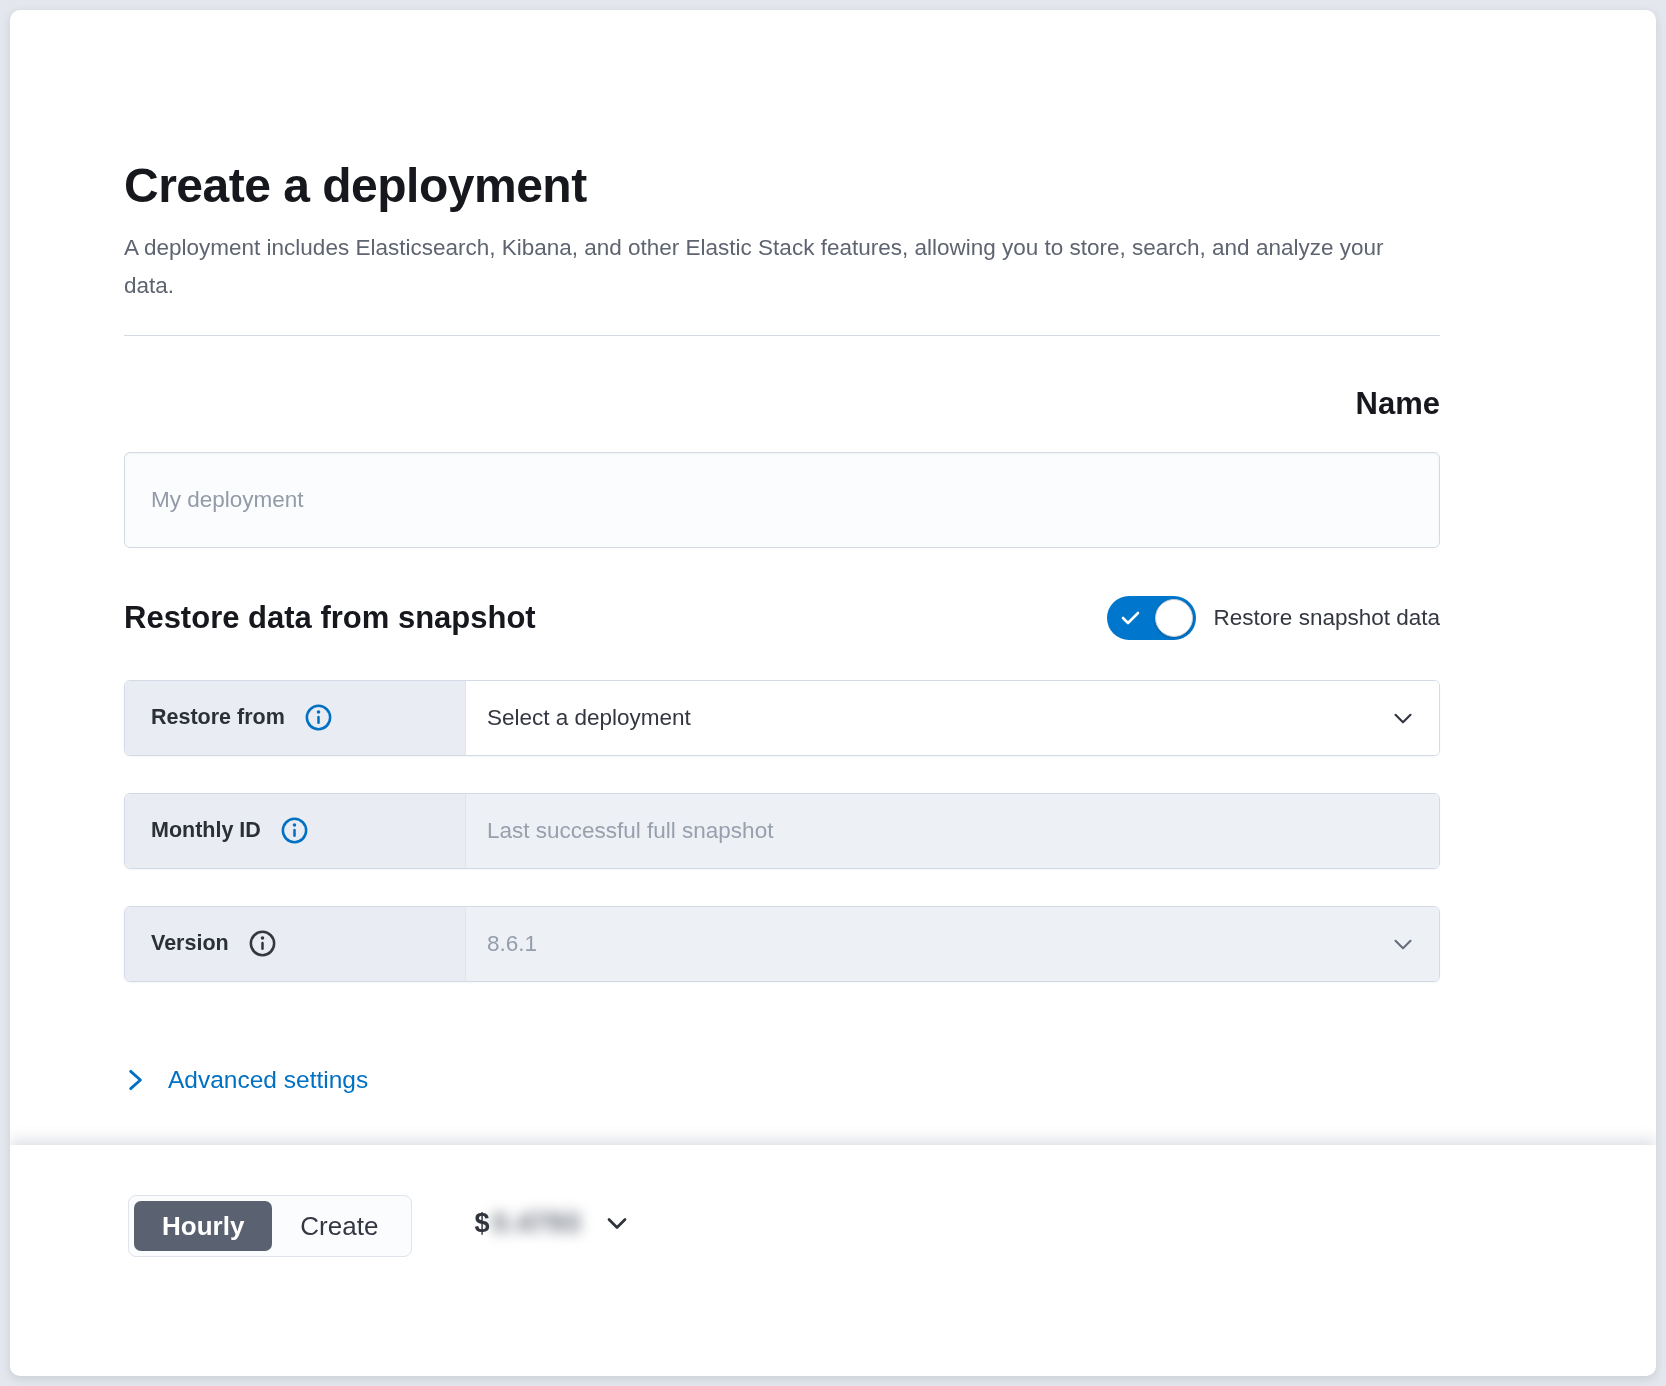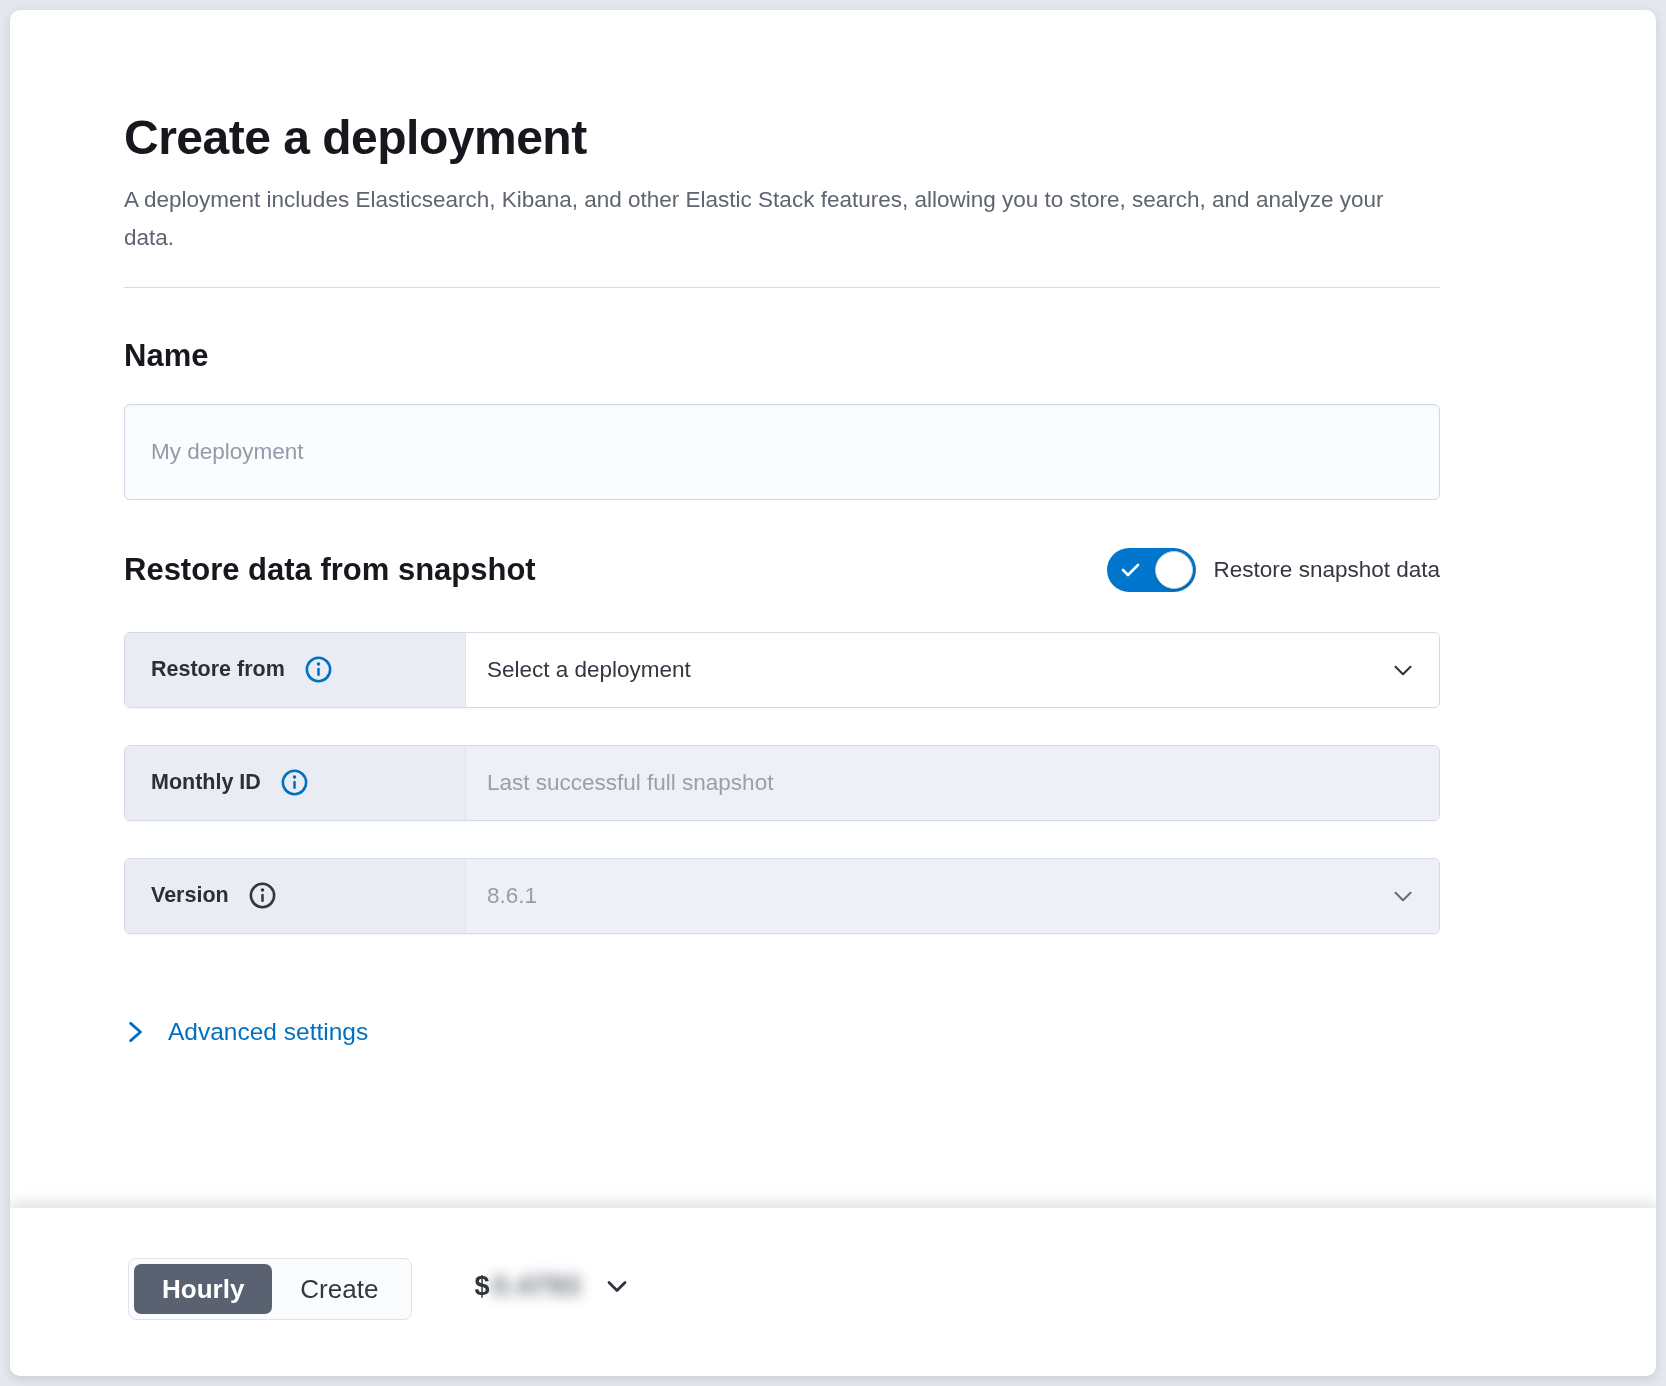--- a/index.html
+++ b/index.html
@@ -8,34 +8,34 @@
     background:#e4e7ed;
     font-family:"Liberation Sans", sans-serif;
     color:#1a1c21;
   }
   .card {
     position:absolute; left:10px; top:10px; right:10px; bottom:10px;
     background:#ffffff; border-radius:10px;
     box-shadow:0 3px 10px rgba(50,60,80,0.15);
     display:flex; flex-direction:column; overflow:hidden;
   }
-  .main { flex:1; padding:0 216px 0 114px; }
+  .main { flex:1; padding:0 216px 0 114px;margin-top:48px; }
 
   .page-title {
     margin-top:100px; font-size:48px; font-weight:700; color:#16181d;
     letter-spacing:-0.5px;
   }
   .page-subtitle {
     margin-top:16px; font-size:22.5px; line-height:1.68; color:#5e6470;
     max-width:1280px;
   }
   .divider { height:1px; background:#d3dae6; margin-top:30px; }
 
   .section-heading { font-size:31px; font-weight:700; color:#16181d; }
-  .name-heading { margin-top:50px; }
+  .name-heading { margin-top:50px;text-align:right; }
 
   .name-input {
     margin-top:30px; width:100%; height:96px;
     border:1px solid #d4dae5; border-radius:6px; background:#fbfcfd;
     font-size:22.5px; padding:0 26px; color:#343741; outline:none;
     font-family:"Liberation Sans", sans-serif;
     box-shadow:inset 0 1px 2px rgba(120,130,150,0.08);
   }
   .name-input::placeholder { color:#939aa8; }
 
@@ -78,21 +78,21 @@
   .field-select-disabled { background:#edf0f5; color:#959dac;justify-content:flex-end; }
   .chev { color:#343741; flex:none; }
   .chev.muted { color:#69707d; }
 
   .advanced {
     margin-top:84px; display:flex; align-items:center; gap:22px;
     color:#0071c2; font-size:24.5px; font-weight:500; width:fit-content; cursor:pointer;
   }
 
   .footer {
-    height:168px; background:#ffffff;
+    height:231px; background:#ffffff;
     box-shadow:0 -6px 14px rgba(102,112,128,0.20);
     border-radius:0 0 10px 10px;
     padding:50px 126px 0 118px;
     display:flex; justify-content:space-between; align-items:flex-start;
   }
   .billing { display:flex; align-items:flex-start; gap:62px; }
   .segmented {
     display:flex; align-items:center; background:#fbfcfd;
     border:1px solid #dfe3ec; border-radius:8px; padding:5px; height:62px;
   }

